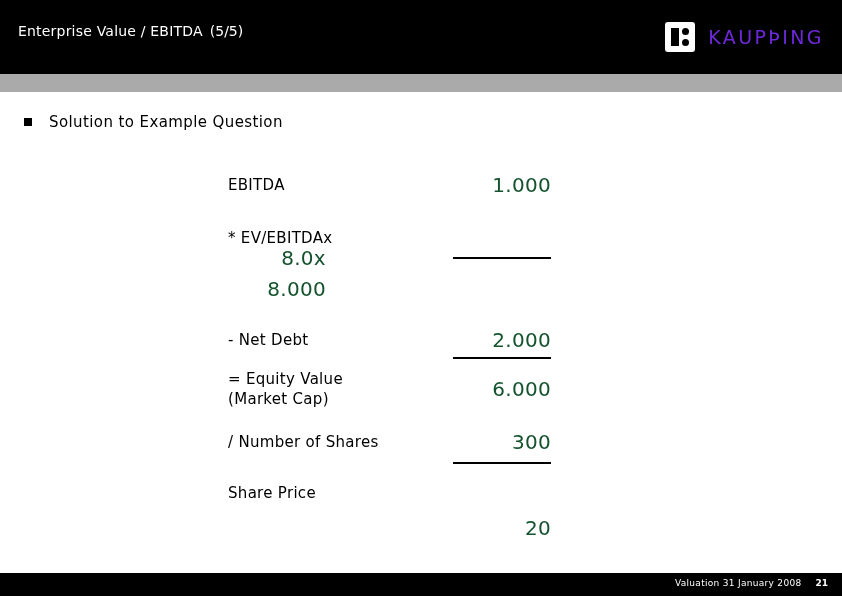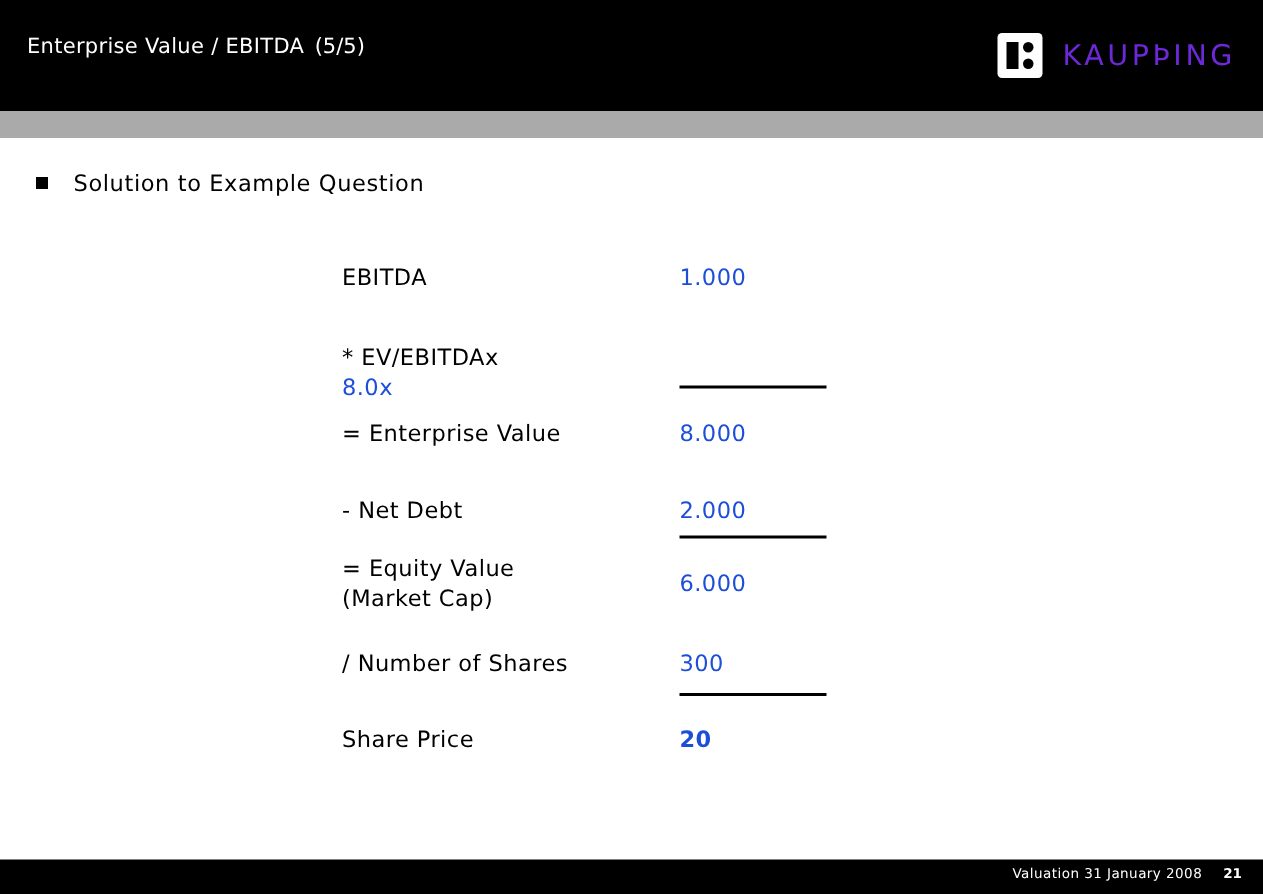--- a/index.html
+++ b/index.html
@@ -120,27 +120,27 @@
   .calc-label {
     width: 225px;
     font-size: 15px;
     color: #000000;
     letter-spacing: 0.3px;
     line-height: 20px;
     white-space: pre-line;
   }
   .calc-value {
     width: 98px;
-    text-align: left;
-    font-size: 15px;
-    color: #1d4ed8;
+    text-align: right;
+    font-size: 20px;
+    color: #14532d;
     letter-spacing: 0.3px;
     line-height: 20px;
   }
-  .calc-value.bold { font-weight: bold; }
+  .calc-value.bold { font-weight: normal; margin-top: 35px; }
 
   
   .calc-row { position: absolute; left: 0; width: 330px; }
   .row-ebitda        { top: 5px; }
   .row-multiple      { top: 58px; flex-direction: column; }
   .row-ev            { top: 109px; }
   .row-netdebt       { top: 160px; }
   .row-equity        { top: 199px; }
   .row-shares        { top: 262px; }
   .row-shareprice    { top: 313px; }
@@ -216,21 +216,20 @@
   </div>
 
   <div class="calc-row row-multiple">
     <span class="calc-label">* EV/EBITDAx</span>
     <span class="calc-value">8.0x</span>
   </div>
 
   <div class="rule rule-1"></div>
 
   <div class="calc-row row-ev">
-    <span class="calc-label">= Enterprise Value</span>
     <span class="calc-value">8.000</span>
   </div>
 
   <div class="calc-row row-netdebt">
     <span class="calc-label">- Net Debt</span>
     <span class="calc-value">2.000</span>
   </div>
 
   <div class="rule rule-2"></div>
 

